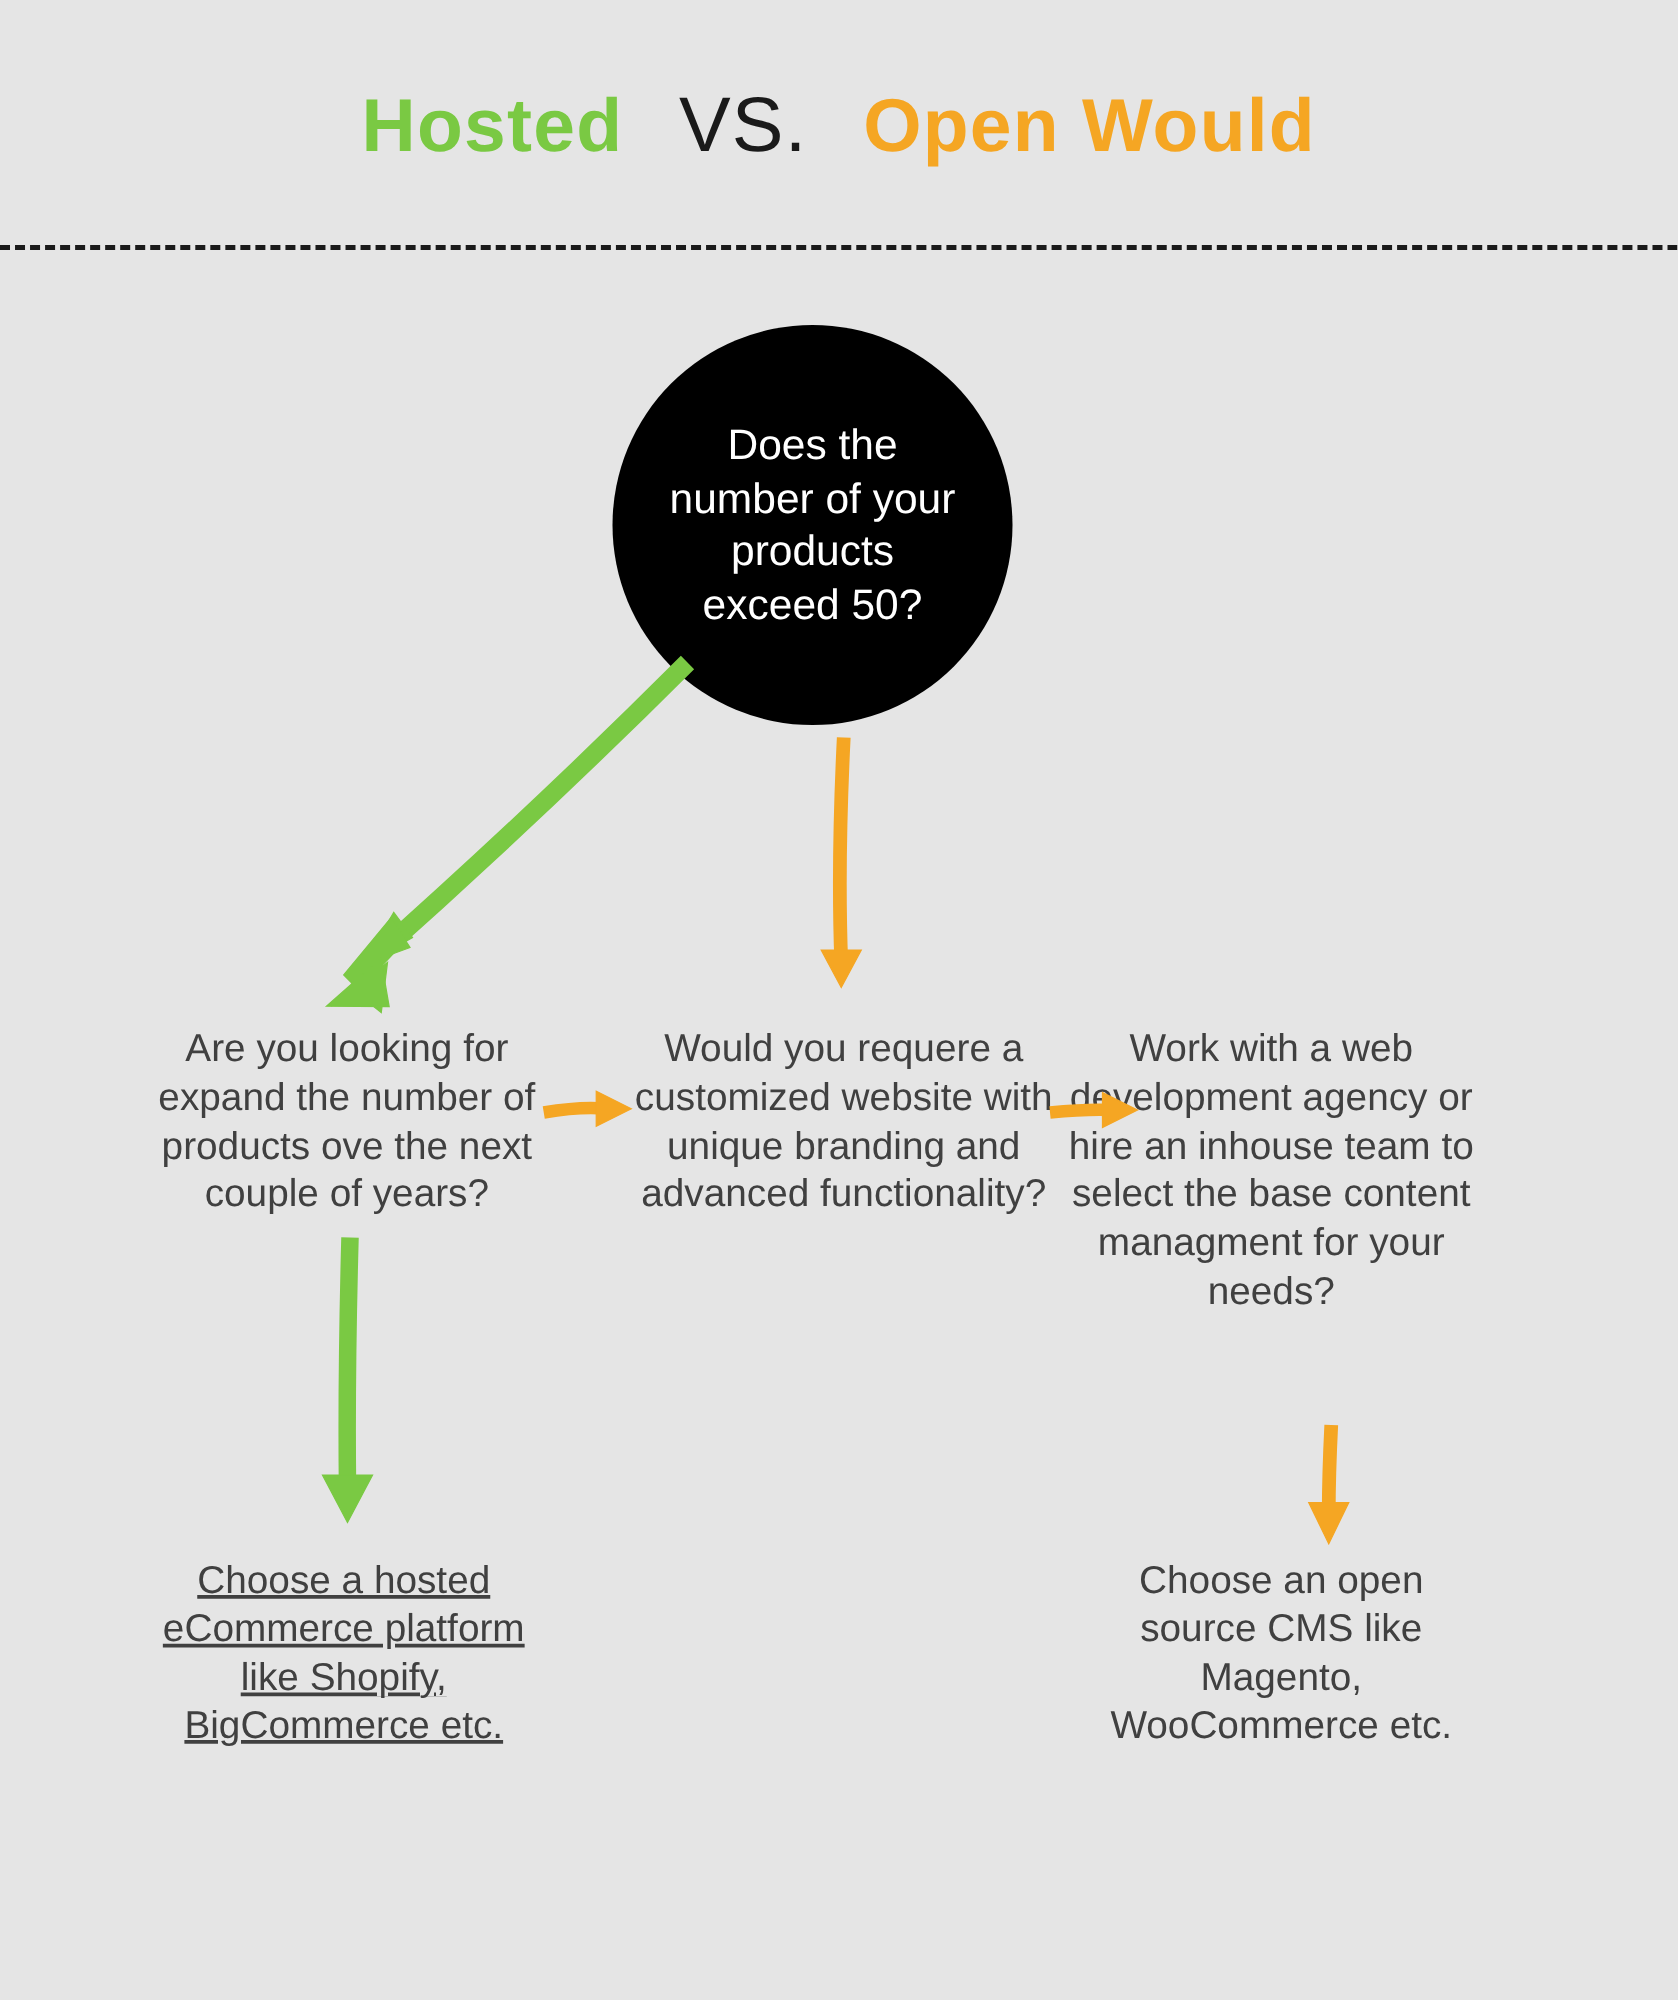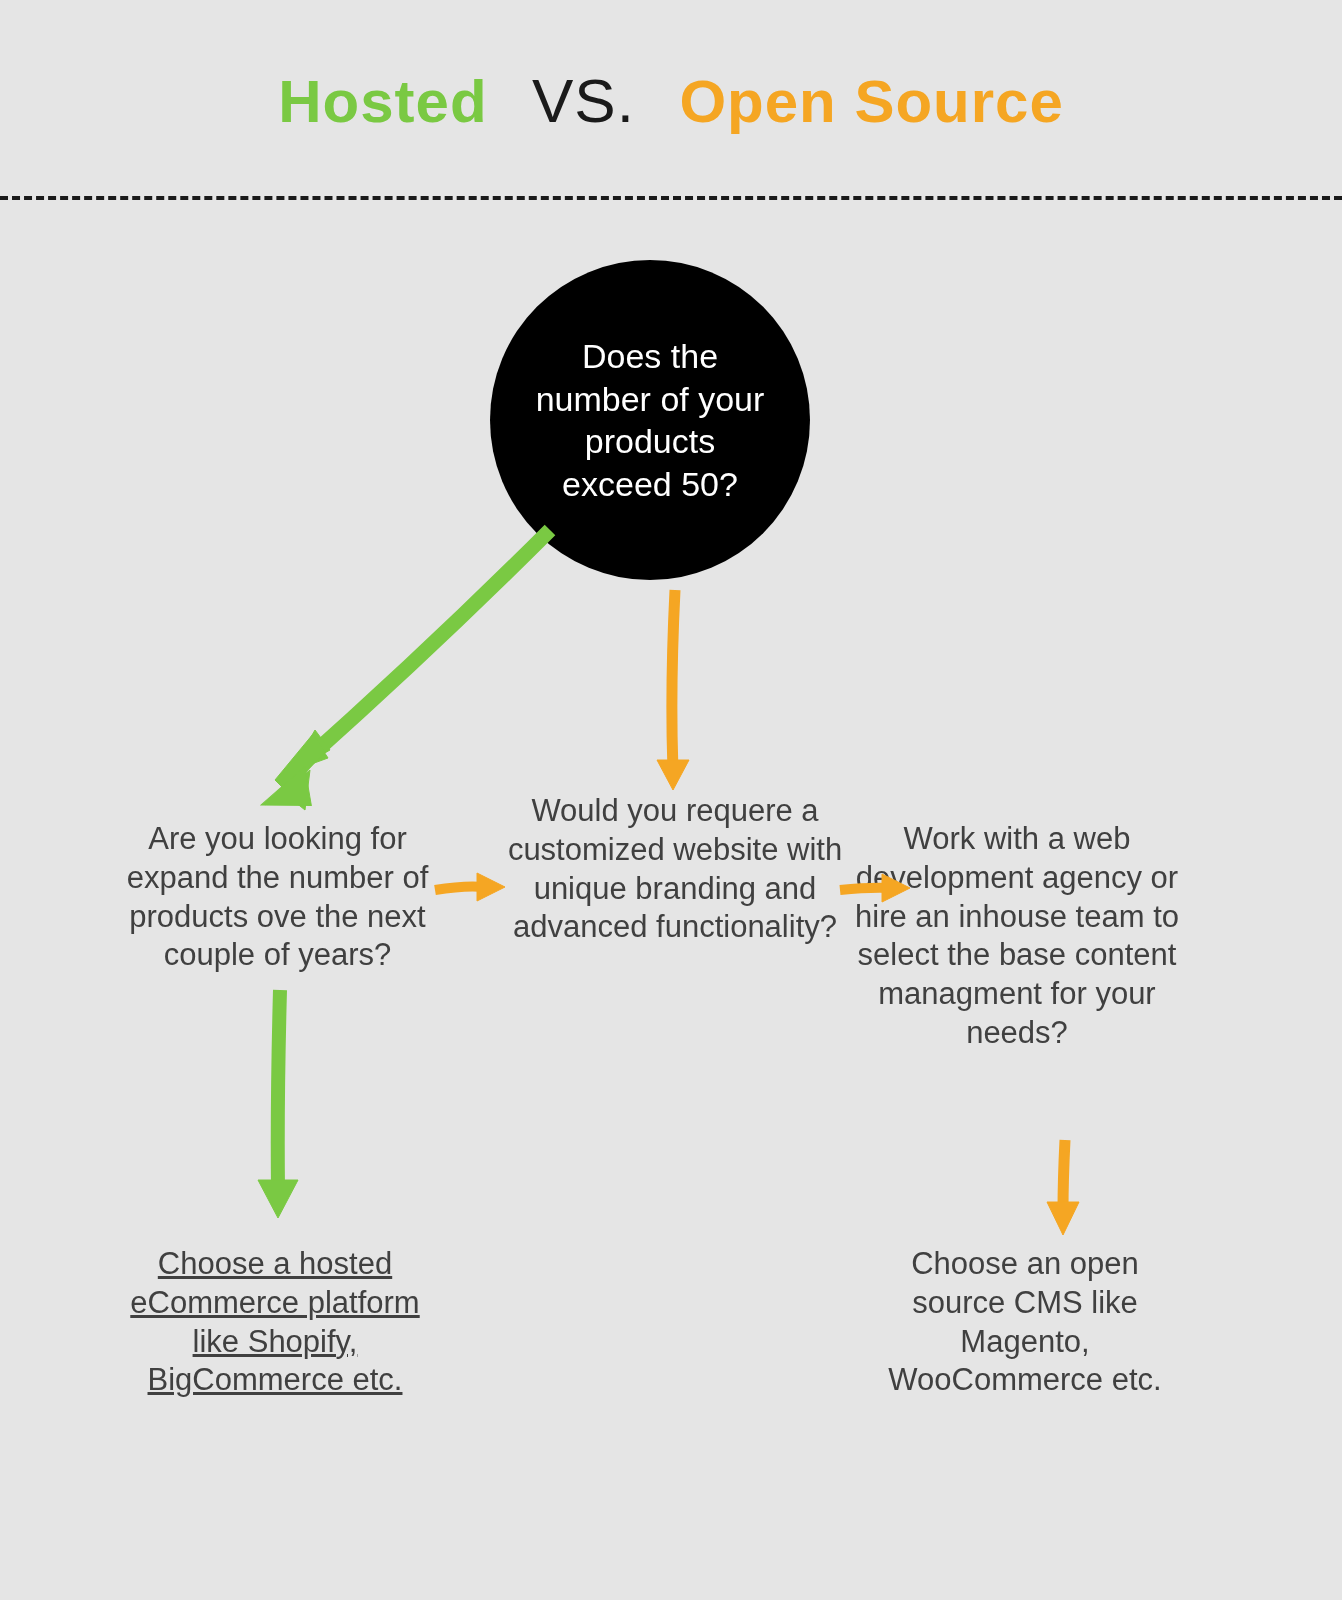--- a/index.html
+++ b/index.html
@@ -53,38 +53,38 @@
       padding: 40px;
     }
     .node {
       position: absolute;
       color: #404040;
       font-size: 31px;
       line-height: 1.25;
       text-align: center;
     }
     .node-expand { left: 95px; top: 620px; width: 365px; }
-    .node-custom { left: 490px; top: 592px; width: 370px; }
+    .node-custom { left: 490px; top: 620px; width: 370px; }
     .node-agency { left: 842px; top: 620px; width: 350px; }
     .node-hosted-result { left: 120px; top: 1045px; width: 310px; text-decoration: underline; }
     .node-opensource-result { left: 870px; top: 1045px; width: 310px; }
     svg.arrow {
       position: absolute;
       overflow: visible;
     }
     .arrow-green { stroke: #7ac943; fill: #7ac943; }
     .arrow-orange { stroke: #f5a623; fill: #f5a623; }
   </style>
 </head>
 <body>
 
 <div class="header">
   <span class="header-text hosted">Hosted</span>
   <span class="header-text vs">VS.</span>
-  <span class="header-text opensource">Open Source</span>
+  <span class="header-text opensource">Open Would</span>
 </div>
 
 <div class="divider"></div>
 
 <div class="flowchart">
 
   <div class="start-node">
     <span>Does the number of your products exceed 50?</span>
   </div>
 

